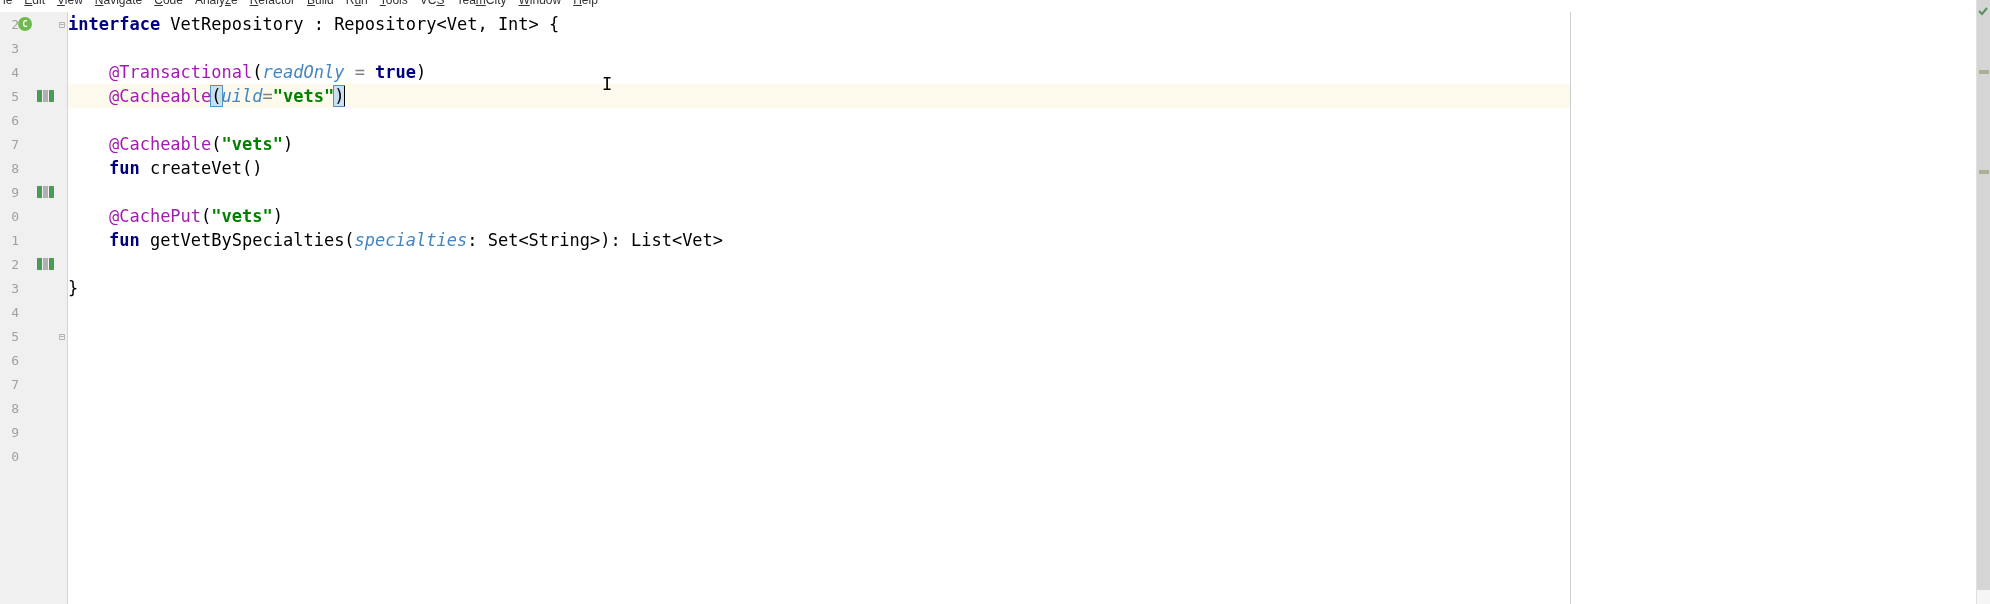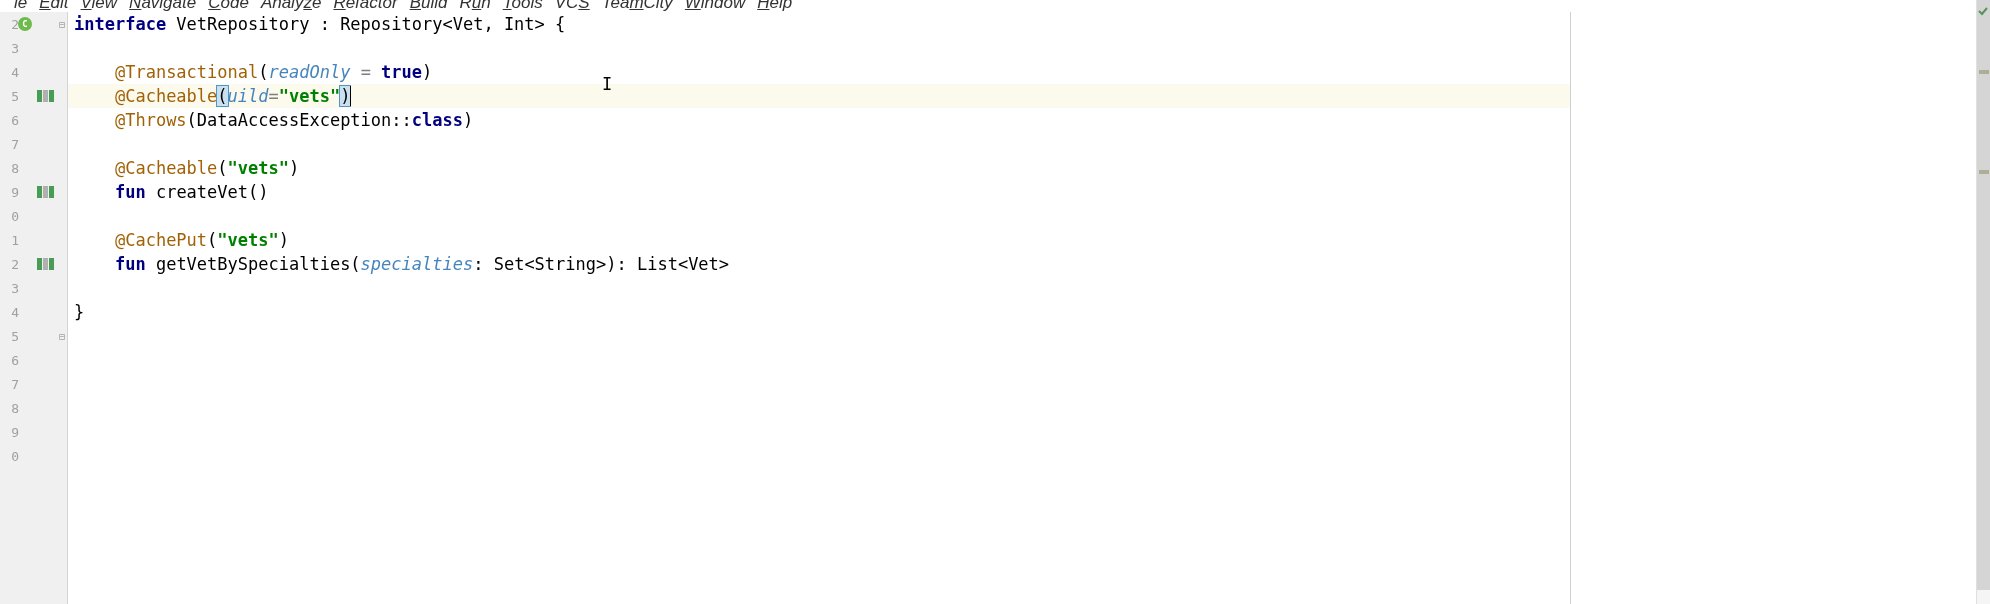--- a/index.html
+++ b/index.html
@@ -1,35 +1,35 @@
 <!DOCTYPE html>
 <html><head>
 <meta charset="utf-8">
 <style>
   * { margin: 0; padding: 0; box-sizing: border-box; }
   html, body { width: 1990px; height: 604px; overflow: hidden; background: #ffffff; font-family: "Segoe UI", Arial, sans-serif; }
-  .menu-bar { height: 12px; display: flex; align-items: flex-start; padding-left: 14px; font-size: 17px; color: #333; gap: 12px; overflow: hidden; font-style: italic; }
+  .menu-bar { height: 12px; display: flex; align-items: flex-start; padding-left: 3px; font-size: 12px; color: #333; gap: 12px; overflow: hidden; }
   .menu-item { cursor: pointer; white-space: nowrap; line-height: 1; position: relative; top: -6px; }
   .menu-item .mn { text-decoration: underline; }
   .editor-wrap { display: flex; height: calc(100% - 12px); }
   .gutter { width: 68px; background: #f0f0f0; border-right: 1px solid #d4d4d4; position: relative; }
   .gutter-line { height: 24px; display: flex; align-items: center; justify-content: flex-end; padding-right: 48px; font-family: "Consolas","Menlo","DejaVu Sans Mono",monospace; font-size: 13px; color: #a0a0a0; position: relative; }
   .gutter-line .ln { width: 14px; text-align: right; }
   .class-icon { position: absolute; left: 18px; width: 14px; height: 14px; border-radius: 50%; background: #6fba4c; display: flex; align-items: center; justify-content: center; font-size: 9px; color: #fff; font-weight: bold; }
   .class-icon::after { content: "C"; }
   .gutter-mark { position: absolute; right: 10px; width: 20px; height: 12px; display: flex; gap: 1px; }
   .gutter-mark span { width: 5px; background: #499c54; }
   .gutter-mark span:nth-child(2) { background: #b0b0b0; }
   .gutter-mark span:nth-child(3) { background: #499c54; }
   .fold { position: absolute; right: 2px; font-size: 10px; color: #a0a0a0; }
   .editor { flex: 1; position: relative; font-family: "Consolas","Menlo","DejaVu Sans Mono",monospace; font-size: 17px; line-height: 24px; }
-  .code-line { height: 24px; padding-left: 6px; white-space: pre; }
+  .code-line { height: 24px; white-space: pre; }
   .hl { background: #fcfaed; }
   .kw { color: #000080; font-weight: bold; }
-  .ann { color: #a16207; }
+  .ann { color: #a21caf; }
   .param { color: #4585be; font-style: italic; }
   .str { color: #008000; font-weight: bold; }
   .eq { color: #808080; }
   .bracket-match { background: #c8e0f0; border: 1px solid #5294c4; margin: -1px; }
   .caret { display: inline-block; width: 1px; height: 20px; background: #000; vertical-align: middle; position: relative; top: -1px; }
   .cursor-I { position: absolute; font-family: "Consolas",monospace; color: #000; font-size: 17px; }
   .right-sidebar { width: 420px; border-left: 1px solid #d0d0d0; background: #ffffff; }
   .scroll-overview { position: absolute; right: 0; top: 0; width: 14px; height: 100%; background: #f5f5f5; border-left: 1px solid #e0e0e0; }
   .ov-green { position: absolute; right: 2px; top: 2px; width: 10px; height: 10px; }
   .ov-green svg { width: 10px; height: 10px; }
@@ -133,21 +133,20 @@
     <div class="gutter-line">
         <span class="ln">0</span>
       </div>
   </div>
 
   <div class="editor">
     <div class="code-line"><span class="kw">interface</span><span> VetRepository </span><span>: Repository&lt;Vet, Int&gt; {</span></div>
     <div class="code-line"></div>
     <div class="code-line">    <span class="ann">@Transactional</span><span>(</span><span class="param">readOnly</span><span class="eq"> = </span><span class="kw">true</span><span>)</span></div>
     <div class="code-line hl">    <span class="ann">@Cacheable</span><span class="bracket-match">(</span><span class="param">uild</span><span class="eq">=</span><span class="str">"vets"</span><span class="bracket-match">)</span><span class="caret"></span></div>
-    <div class="code-line">    <span class="ann">@Throws</span><span>(DataAccessException::</span><span class="kw">class</span><span>)</span></div>
     <div class="code-line"></div>
     <div class="code-line">    <span class="ann">@Cacheable</span><span>(</span><span class="str">"vets"</span><span>)</span></div>
     <div class="code-line">    <span class="kw">fun</span><span> createVet()</span></div>
     <div class="code-line"></div>
     <div class="code-line">    <span class="ann">@CachePut</span><span>(</span><span class="str">"vets"</span><span>)</span></div>
     <div class="code-line">    <span class="kw">fun</span><span> getVetBySpecialties(</span><span class="param">specialties</span><span>: Set&lt;String&gt;): List&lt;Vet&gt;</span></div>
     <div class="code-line"></div>
     <div class="code-line"><span>}</span></div>
     <span class="cursor-I" style="left:534px; top:60px;">I</span>
   </div>

